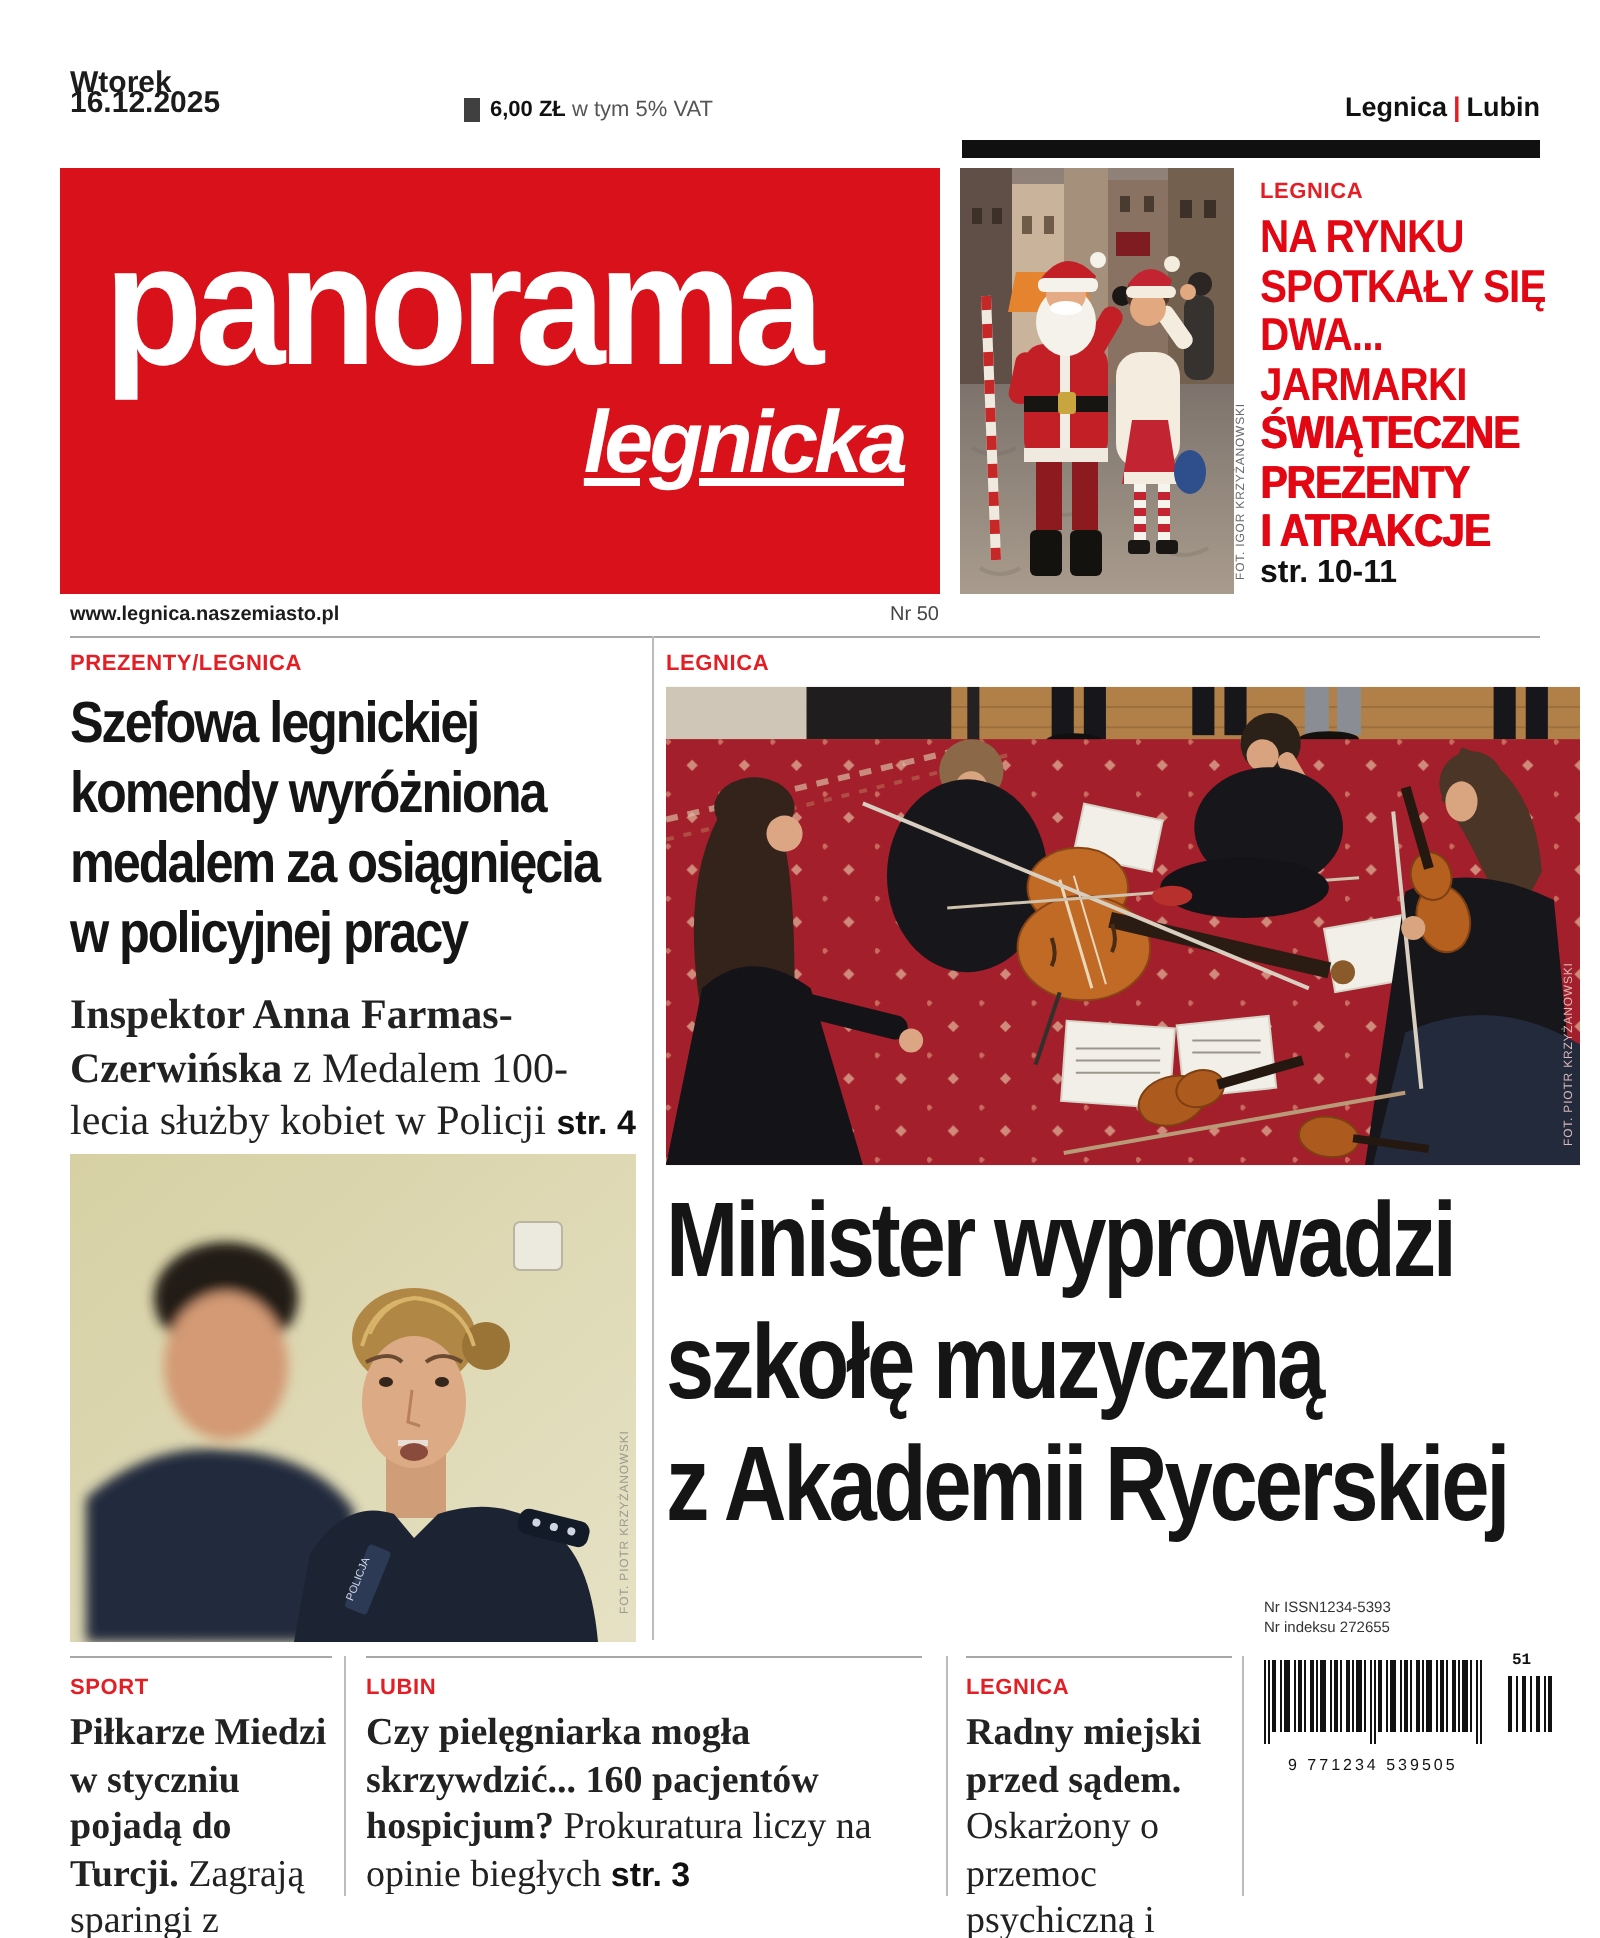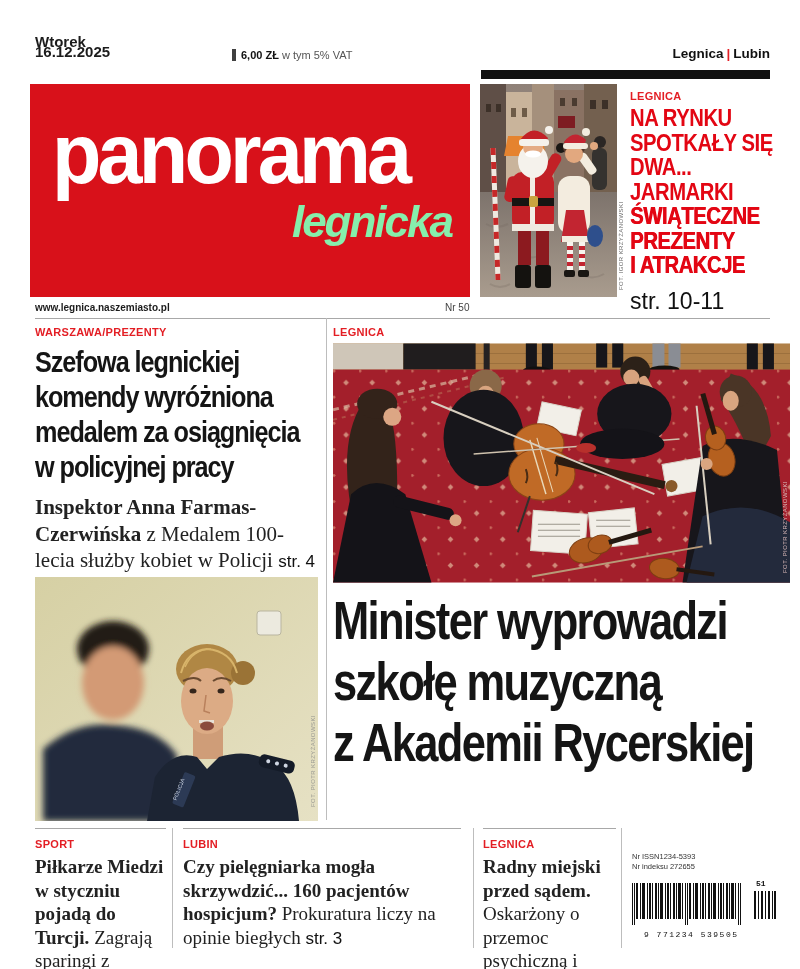--- a/index.html
+++ b/index.html
@@ -2,85 +2,85 @@
 <html lang="pl"><head>
 <meta charset="utf-8">
 <style>
   html,body{margin:0;padding:0;background:#fff;}
   .page{position:relative;width:800px;height:969px;background:#ffffff;overflow:hidden;
         font-family:"Liberation Sans",sans-serif;color:#111;}
   .abs{position:absolute;}
 
   
   .dateblock{left:35px;top:37px;font-size:15px;line-height:10px;font-weight:bold;color:#1c1c1c;}
-  .priceblock{left:232px;top:49px;font-size:11px;color:#555;border-left:4px solid #404040;padding-left:5px;line-height:12px;}
+  .priceblock{left:232px;top:49px;font-size:11px;color:#555;border-left:8px solid #404040;padding-left:5px;line-height:12px;}
   .priceblock b{color:#111;}
   .editionblock{right:30px;top:46px;font-size:13.5px;font-weight:bold;color:#111;}
   .editionblock .sep{color:#e31e24;font-weight:bold;padding:0 3px;}
   .blackbar{left:481px;top:70px;width:289px;height:9px;background:#101010;}
 
   
   .masthead{left:30px;top:84px;width:440px;height:213px;background:#d8111a;}
   .mh-title{position:absolute;left:22px;top:26px;color:#fff;font-weight:bold;font-size:86px;
             letter-spacing:-4px;line-height:1;transform:scaleX(.94);transform-origin:0 0;}
-  .mh-sub{position:absolute;right:18px;top:116px;color:#86efac;font-weight:bold;font-style:italic;
-          font-size:44px;letter-spacing:-2px;line-height:1;}
+  .mh-sub{position:absolute;right:18px;top:116px;color:#ffffff;font-weight:bold;font-style:italic;
+          font-size:44px;letter-spacing:-2px;line-height:1;text-decoration:underline;}
 
   
   .santa-photo{left:480px;top:84px;width:137px;height:213px;}
   .promo{left:630px;top:90px;width:164px;}
   .kicker{color:#e31e24;font-weight:bold;font-size:11px;letter-spacing:.3px;}
   .promo .lines{margin-top:4px;color:#e30613;font-weight:bold;font-size:23px;line-height:24.5px;
                 letter-spacing:-.5px;transform:scaleX(.88);transform-origin:0 0;width:114%;}
   .promo .heavy{text-shadow:.7px 0 0 currentColor;}
-  .promo .pageref{margin-top:10px;font-size:23px;font-weight:normal;color:#111;}
+  .promo .pageref{font-size:16px;font-weight:bold;color:#111;}
 
   .vcredit{writing-mode:vertical-rl;transform:rotate(180deg);font-size:6px;color:#8a8a8a;
            letter-spacing:.4px;white-space:nowrap;}
 
   
   .website{left:35px;top:302px;font-size:10px;font-weight:bold;color:#1c1c1c;}
   .issue{left:445px;top:302px;font-size:10px;color:#444;}
   .hr-main{left:35px;top:318px;width:735px;height:1px;background:#a8a8a8;}
   .v-main{left:326px;top:318px;width:1px;height:502px;background:#bdbdbd;}
 
   
   .lead-left{left:35px;top:326px;width:287px;}
   .hl-left{margin-top:7px;font-weight:bold;font-size:29px;line-height:35px;letter-spacing:-1.2px;
            color:#151515;transform:scaleX(.87);transform-origin:0 0;width:115%;}
   .deck{font-family:"Liberation Serif",serif;font-size:21px;line-height:26.5px;color:#222;margin-top:9px;}
   .deck b{font-weight:bold;}
-  .pr{font-family:"Liberation Sans",sans-serif;font-weight:normal;font-size:17px;color:#111;}
+  .pr{font-family:"Liberation Sans",sans-serif;font-weight:bold;font-size:17px;color:#111;}
   .police-photo{left:35px;top:577px;width:283px;height:244px;}
 
   
   .label-main{left:333px;top:326px;}
   .main-photo{left:333px;top:343px;width:457px;height:240px;}
   .hl-main{left:333px;top:590px;width:457px;font-weight:bold;font-size:53px;line-height:61px;
            letter-spacing:-2px;color:#151515;transform:scaleX(.82);transform-origin:0 0;width:560px;}
   .deck-main{left:333px;top:772px;width:452px;font-family:"Liberation Serif",serif;
              font-size:20.5px;line-height:25px;color:#222;}
 
   
   .teaser{top:828px;border-top:1px solid #a8a8a8;padding-top:9px;}
   .t1{left:35px;width:131px;}
   .t2{left:183px;width:278px;}
   .t3{left:483px;width:133px;}
   .tx{margin-top:5px;font-family:"Liberation Serif",serif;font-size:19px;line-height:23.5px;color:#222;}
   .vd{top:828px;width:1px;height:120px;background:#bdbdbd;}
   .vd1{left:172px;} .vd2{left:473px;} .vd3{left:621px;}
 
   
-  .bcblock{left:632px;top:852px;width:158px;}
+  .bcblock{left:632px;top:799px;width:158px;}
   .bcblock .issn{font-size:7.5px;line-height:9.5px;color:#333;}
   .bcwrap{position:relative;margin-top:12px;width:150px;}
   .bcaddon{position:absolute;top:-4px;left:124px;font-size:8px;font-weight:bold;color:#111;
            font-family:"Liberation Mono",monospace;}
   .bcdigits{width:116px;margin-top:-1px;font-size:8px;letter-spacing:1.5px;color:#111;
-            font-family:Liberation Mono, monospace;white-space:nowrap;padding-left:12px;}
+            font-family:Liberation Sans, sans-serif;white-space:nowrap;padding-left:12px;}
 </style>
 </head>
 <body>
 
 <div class="page">
 
   <div class="abs dateblock">
     <div>Wtorek</div>
     <div>16.12.2025</div>
   </div>
@@ -195,21 +195,21 @@
     </div>
     <div class="pageref">str. 10-11</div>
   </div>
 
   <div class="abs website">www.legnica.naszemiasto.pl</div>
   <div class="abs issue">Nr 50</div>
   <div class="abs hr-main"></div>
   <div class="abs v-main"></div>
 
   <div class="abs lead-left">
-    <div class="kicker">WARSZAWA/PREZENTY</div>
+    <div class="kicker">PREZENTY/LEGNICA</div>
     <div class="hl-left">
       <div>Szefowa legnickiej</div>
       <div>komendy wyróżniona</div>
       <div>medalem za osiągnięcia</div>
       <div>w policyjnej pracy</div>
     </div>
     <div class="deck">
       <b>Inspektor Anna Farmas-Czerwińska</b><span> z Medalem 100-lecia służby kobiet w Policji </span><span class="pr">str. 4</span>
     </div>
   </div>

